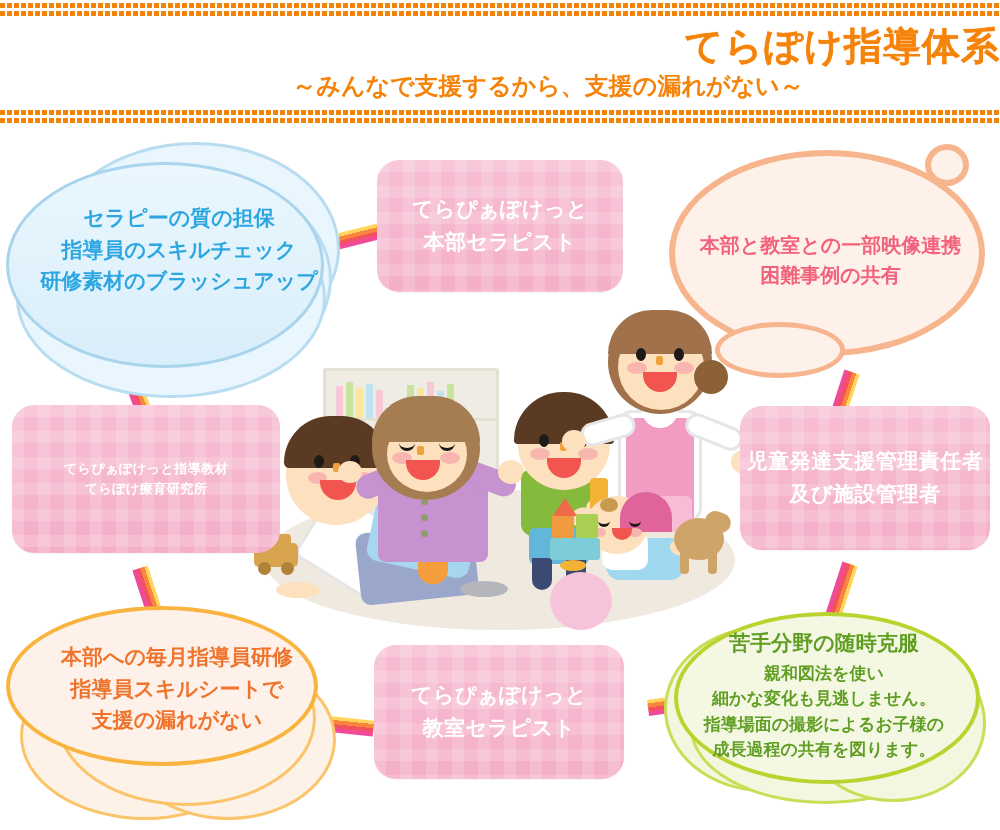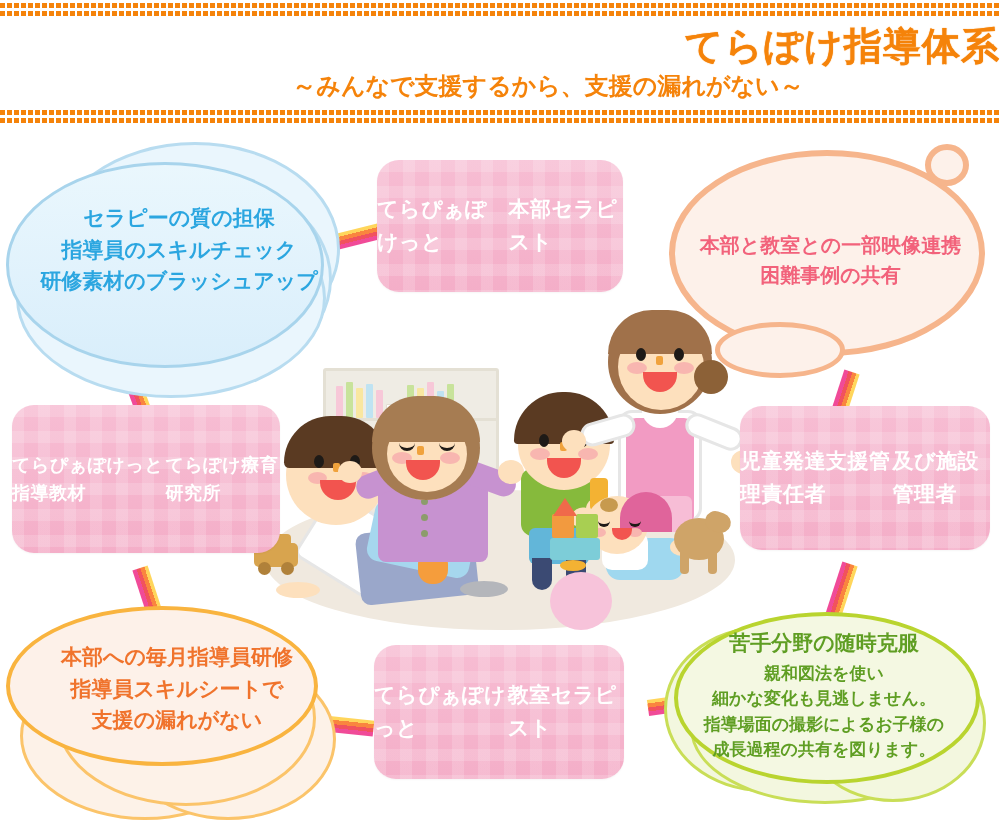--- a/index.html
+++ b/index.html
@@ -66,23 +66,23 @@
     opacity:.92;
   }
 
   
   .pbox{
     position:absolute;border-radius:22px;
     background:
       repeating-linear-gradient(to right,rgba(255,255,255,.16) 0 12px,rgba(255,255,255,0) 12px 26px),
       repeating-linear-gradient(to bottom,rgba(255,255,255,.16) 0 12px,rgba(255,255,255,0) 12px 26px),
       linear-gradient(to bottom,#f7bdd3,#f4aec8);
-    display:flex;flex-direction:row;align-items:center;justify-content:center;
+    display:flex;flex-direction:column;align-items:center;justify-content:center;
     color:#ffffff;font-weight:bold;font-size:21px;line-height:1.55;
-    text-align:left;letter-spacing:.5px;
+    text-align:right;letter-spacing:.5px;
     box-shadow:0 1px 2px rgba(0,0,0,.04);
   }
 
   
   .cloud{position:absolute;}
   .cl-lobe{position:absolute;border-radius:50%;}
   .cl-text{position:absolute;width:100%;text-align:center;font-weight:bold;line-height:1.5;}
 
   
   .blue-lobe{background:#eaf6fd;border:3px solid #b8dcf0;box-sizing:border-box;}
@@ -302,21 +302,21 @@
   <div class="cloud" style="left:663px;top:140px;width:335px;height:240px;">
     <div class="cl-lobe peach-main" style="left:6px;top:10px;width:316px;height:206px;"></div>
     <div class="cl-lobe peach-main" style="left:262px;top:4px;width:44px;height:42px;"></div>
     <div class="cl-lobe peach-main" style="left:52px;top:182px;width:130px;height:56px;border-width:5px;"></div>
     <div class="cl-text peach-text" style="left:0;top:62px;margin-top:28px;">
       <div>本部と教室との一部映像連携</div>
       <div>困難事例の共有</div>
     </div>
   </div>
 
-  <div class="pbox" style="left:12px;top:405px;width:268px;height:148px;font-size:18px;">
+  <div class="pbox" style="left:12px;top:405px;width:268px;height:148px;font-size:13px;">
     <div>てらぴぁぽけっと指導教材</div>
     <div>てらぽけ療育研究所</div>
   </div>
 
   <div class="pbox" style="left:740px;top:406px;width:250px;height:144px;">
     <div>児童発達支援管理責任者</div>
     <div>及び施設管理者</div>
   </div>
 
   <div class="cloud" style="left:2px;top:600px;width:350px;height:226px;">

